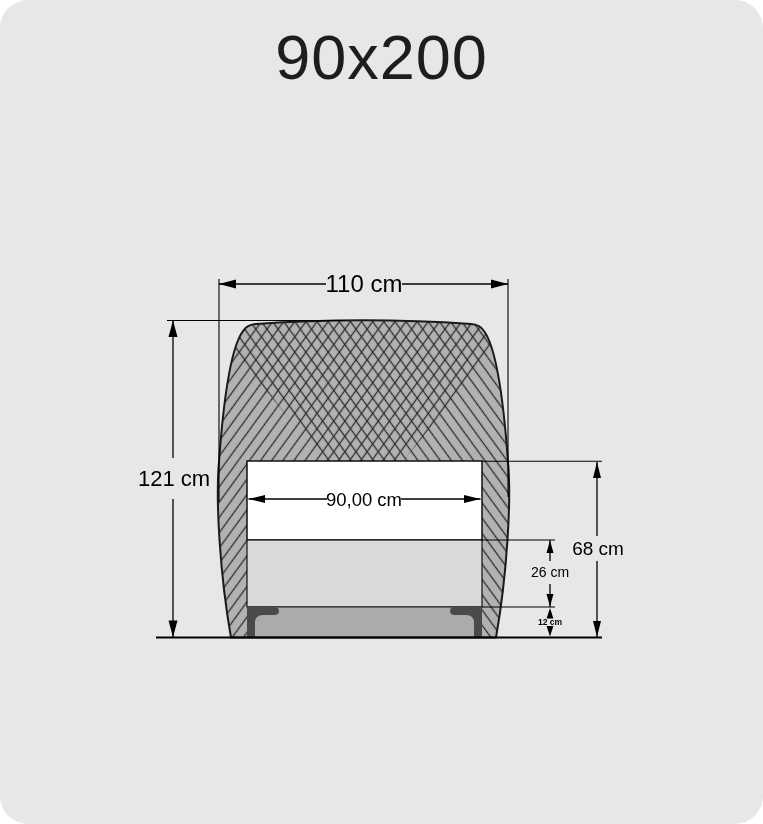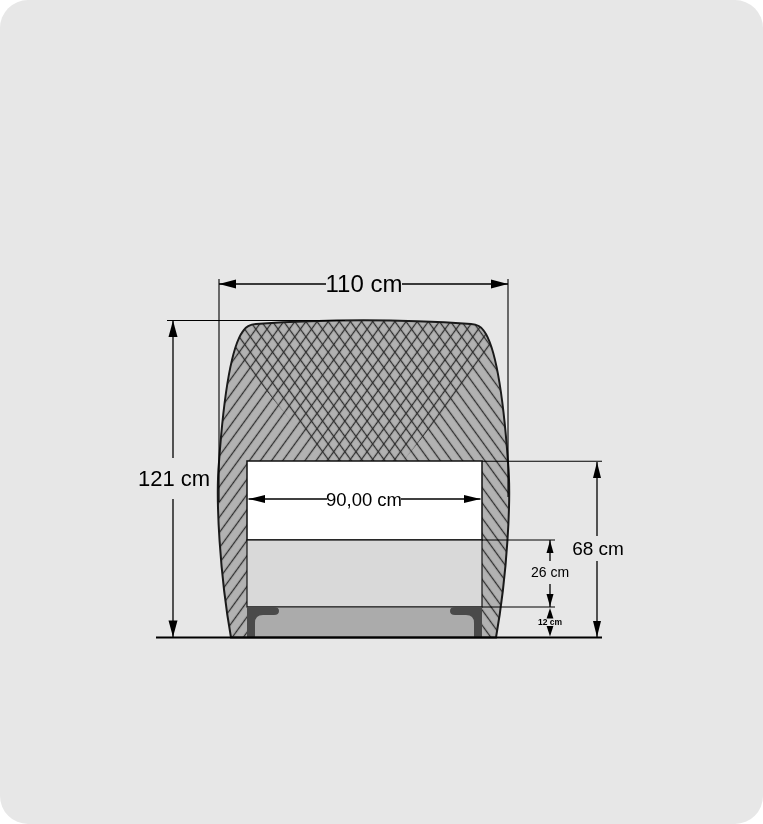--- a/index.html
+++ b/index.html
@@ -21,20 +21,21 @@
     color:#1d1d1d;
   }
   svg.diagram{position:absolute;left:0;top:0;}
   .dimtext{font-family:"Liberation Sans", sans-serif;fill:#000;}
 </style>
 </head>
 <body>
 
 <div class="card">
 
+  <h1 class="title">90x200</h1>
 
   <svg class="diagram" width="763" height="824" viewBox="0 0 763 824" xmlns="http://www.w3.org/2000/svg">
 
     <defs>
       <pattern id="hatchA" patternUnits="userSpaceOnUse" width="9" height="9" patternTransform="rotate(36)">
         <line x1="4.5" y1="-1" x2="4.5" y2="10" stroke="#2e2e2e" stroke-width="1.3"></line>
       </pattern>
       <pattern id="hatchB" patternUnits="userSpaceOnUse" width="9" height="9" patternTransform="rotate(-36)">
         <line x1="4.5" y1="-1" x2="4.5" y2="10" stroke="#2e2e2e" stroke-width="1.3"></line>
       </pattern>

